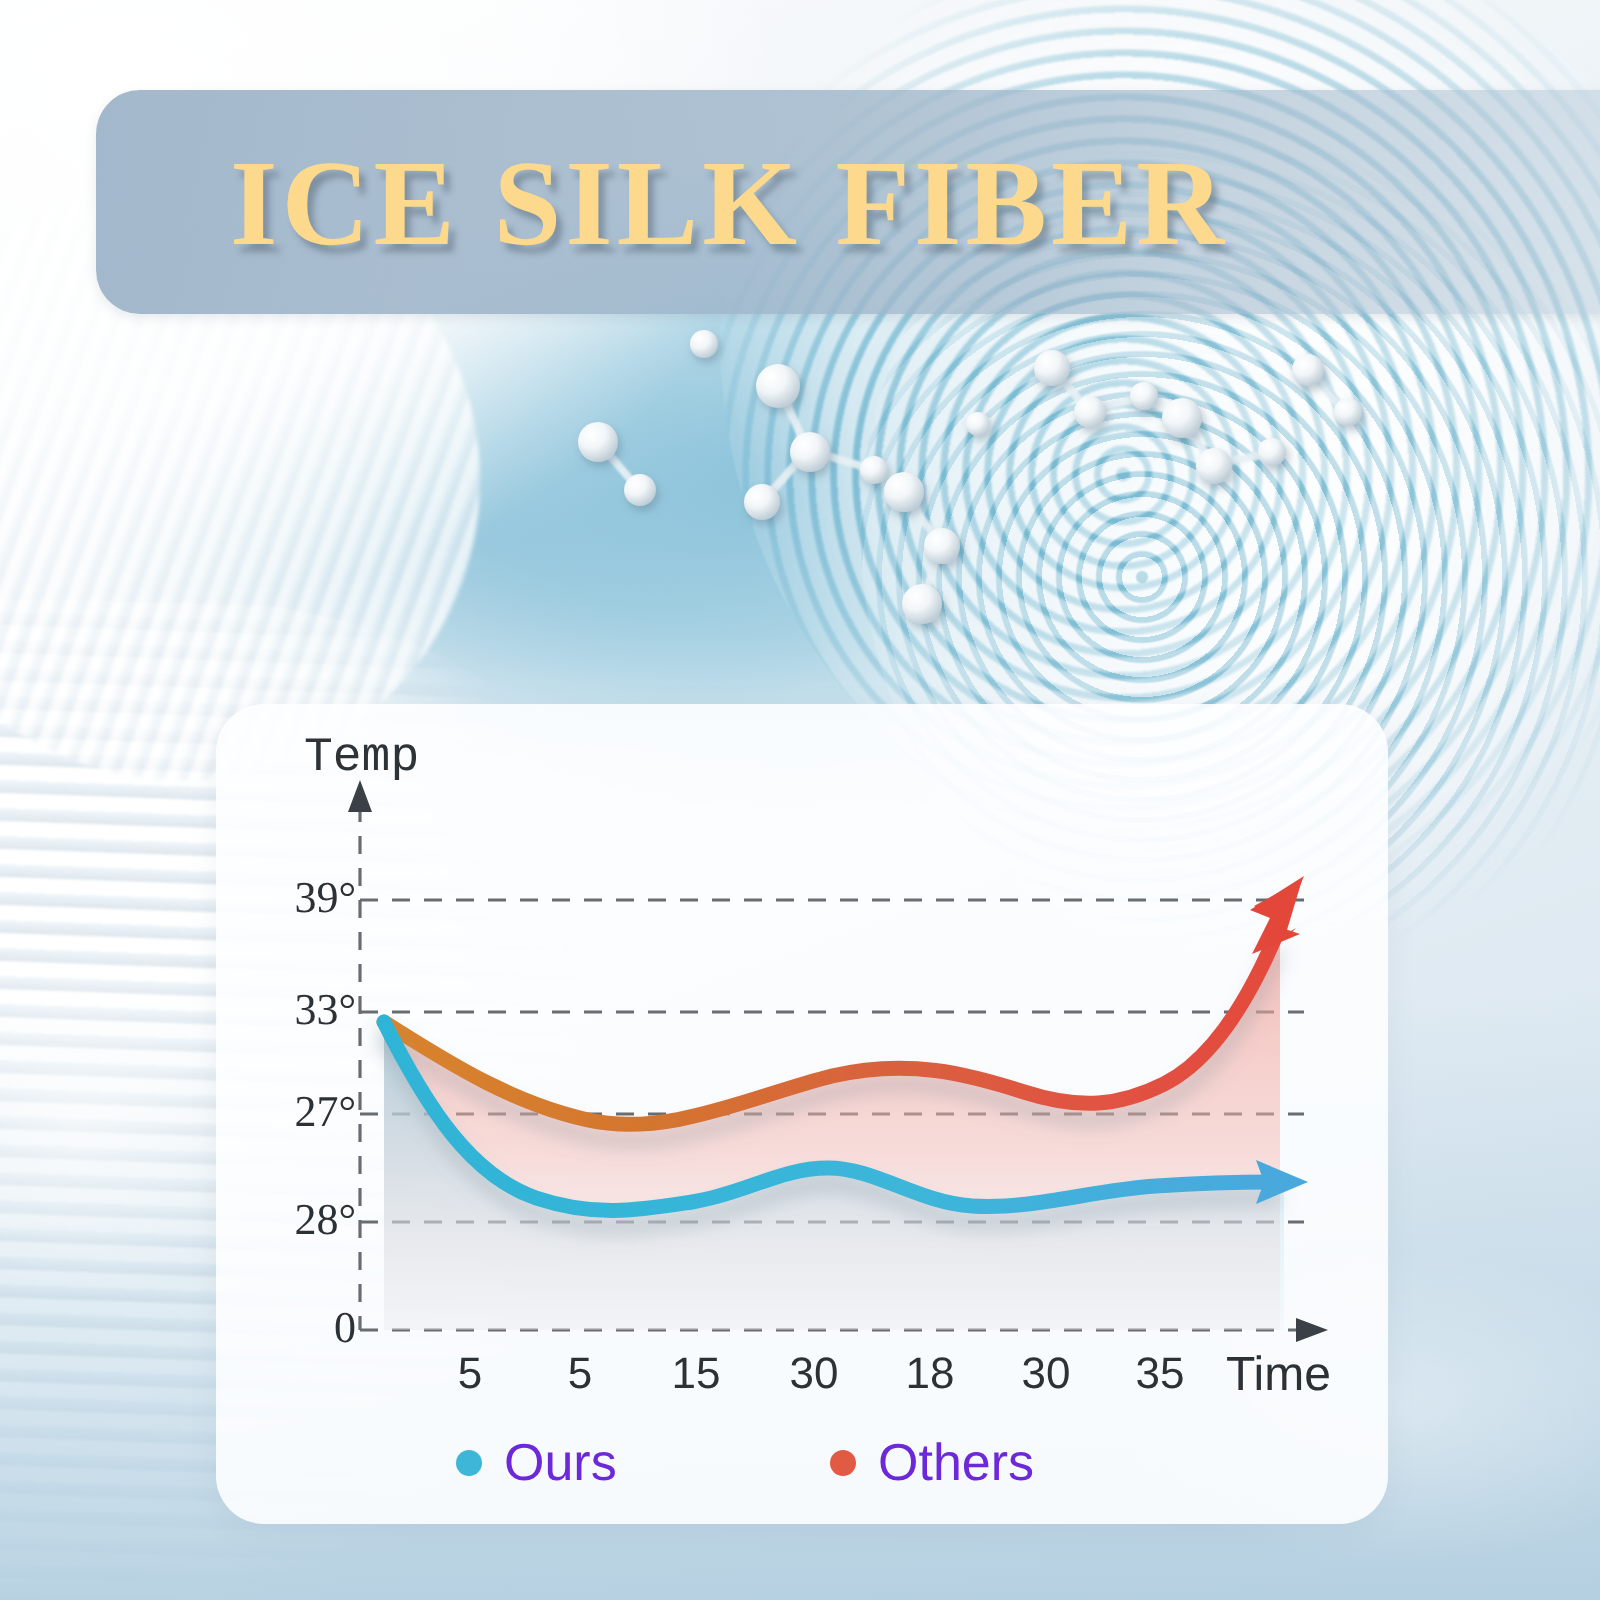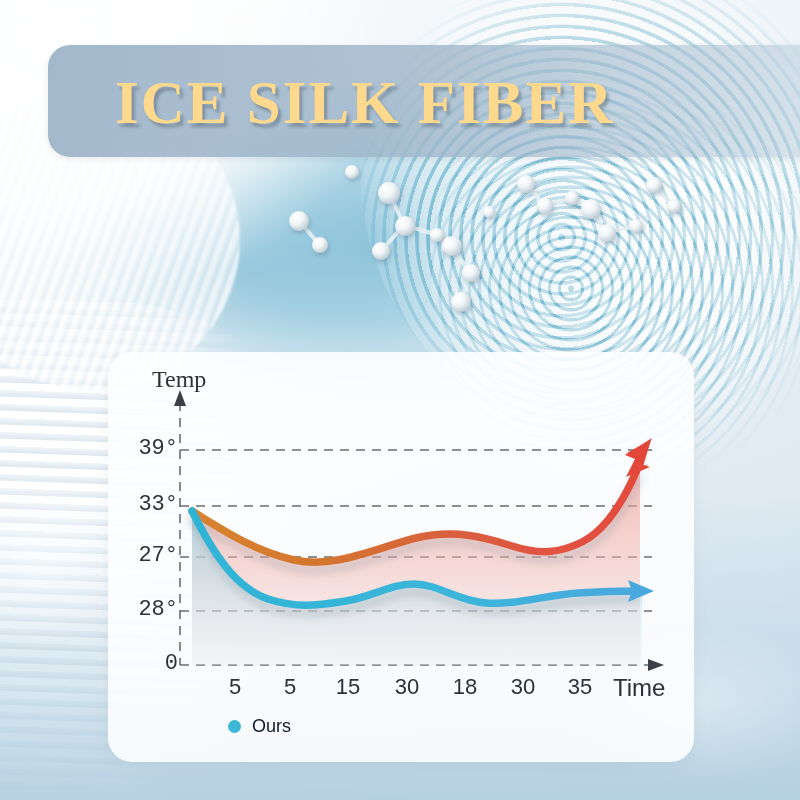--- a/index.html
+++ b/index.html
@@ -99,39 +99,39 @@
   .card{
     position:absolute;left:108px;top:352px;width:586px;height:410px;
     background:rgba(253,254,255,.90);
     border-radius:24px;
     box-shadow:0 3px 14px rgba(120,140,160,.10);
     overflow:hidden;
   }
   .chart-area{position:absolute;left:0;top:0;width:586px;height:410px;}
   .axis-label-temp{
     position:absolute;left:44px;top:14px;font-size:24px;color:#2e3338;
-    font-family:Liberation Serif, serif;
+    font-family:Liberation Mono, monospace;
   }
   .ytick{
     position:absolute;right:0;font-size:22px;color:#2c3136;text-align:right;
-    width:58px;font-family:Liberation Mono, monospace;
+    width:58px;font-family:Liberation Serif, serif;
   }
   .ytick-wrap{position:absolute;left:12px;top:0;width:58px;height:410px;}
   .xtick{
     position:absolute;font-size:22px;color:#2c3136;text-align:center;width:44px;
     font-family:"Liberation Sans",sans-serif;
   }
   .xlabel-time{
     position:absolute;font-size:24px;color:#2c3136;
     font-family:"Liberation Sans",sans-serif;
   }
   .legend{position:absolute;left:0;top:360px;width:586px;height:44px;}
   .legend-item{position:absolute;display:flex;align-items:center;gap:11px;}
   .legend-dot{width:13px;height:13px;border-radius:50%;display:block;}
-  .legend-text{font-size:18px;color:#0f172a;font-family:"Liberation Sans",sans-serif;}
+  .legend-text{font-size:26px;color:#6d28d9;font-family:"Liberation Sans",sans-serif;}
 </style>
 </head>
 <body>
 
 <div id="stage">
 
   <div class="bg bg-base"></div>
   <div class="bg bg-blue-blob"></div>
   <div class="bg-fan"></div>
   <div class="bg-fan2"></div>
@@ -301,17 +301,21 @@
       <div class="xtick" style="left:393px;top:322px">30</div>
       <div class="xtick" style="left:450px;top:322px">35</div>
       <div class="xlabel-time" style="left:505px;top:322px">Time</div>
     </div>
 
     <div class="legend">
       <div class="legend-item" style="left:120px;top:4px">
         <span class="legend-dot" style="background:#3eb6d8"></span>
         <span class="legend-text">Ours</span>
       </div>
+      <div class="legend-item" style="left:307px;top:4px">
+        <span class="legend-dot" style="background:#e05a44"></span>
+        <span class="legend-text">Others</span>
+      </div>
     </div>
 
   </div>
 
 </div>
 
 </body></html>

